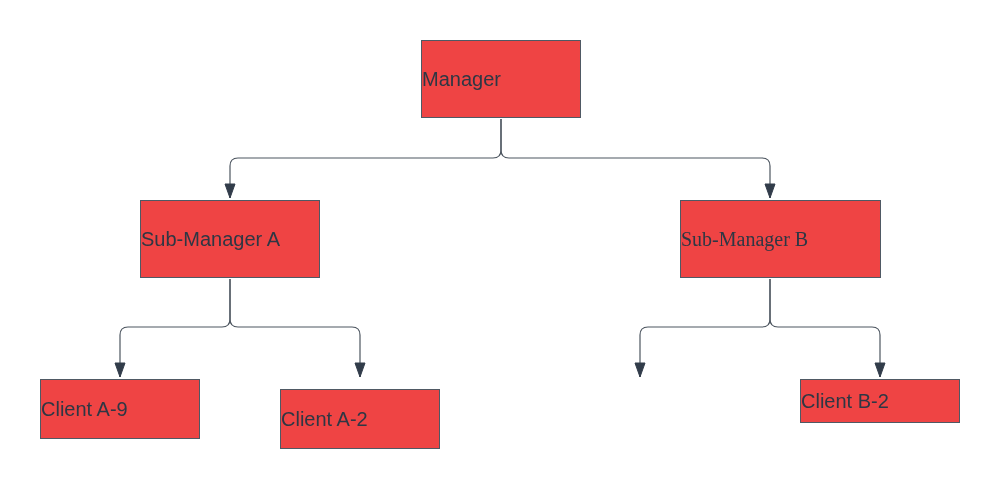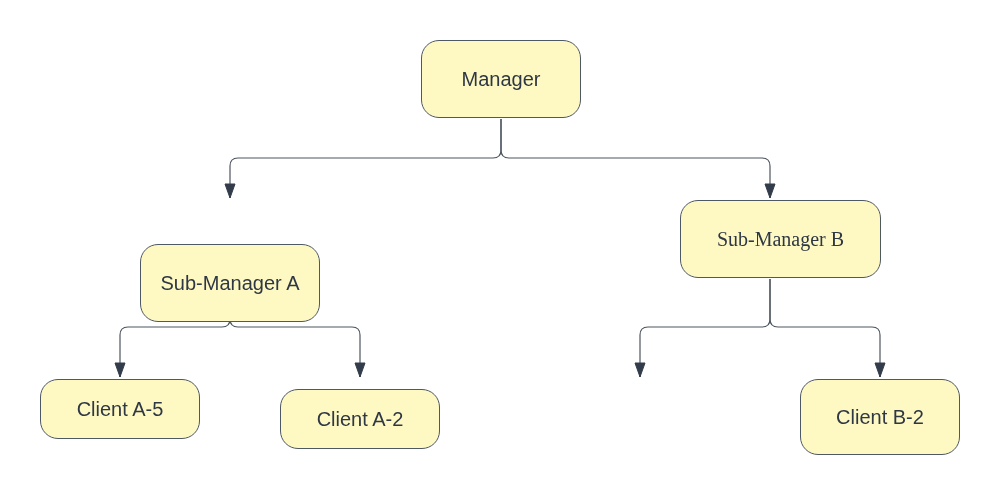--- a/index.html
+++ b/index.html
@@ -23,37 +23,36 @@
     height: 480px;
   }
   .connectors path.edge {
     fill: none;
     stroke: #4d5660;
     stroke-width: 1.2;
   }
   .node {
     position: absolute;
     box-sizing: border-box;
-    background: #fef9c3;
+    background: #ef4444;
     border: 1px solid #4f5964;
-    border-radius: 18px;
+    border-radius: 0;
     display: flex;
     align-items: center;
-    justify-content: center;
     color: #2e3744;
     font-size: 20px;
     text-align: center;
   }
   .node-manager   { left: 421px; top: 40px;  width: 160px; height: 78px; }
-  .node-sub-a     { left: 140px; top: 200px; width: 180px; height: 78px; margin-top: 44px; }
+  .node-sub-a     { left: 140px; top: 200px; width: 180px; height: 78px; }
   .node-sub-b     { left: 680px; top: 200px; width: 201px; height: 78px; font-family: Liberation Serif, serif; }
   .node-client-a1 { left: 40px;  top: 379px; width: 160px; height: 60px; }
   .node-client-a2 { left: 280px; top: 379px; width: 160px; height: 60px; margin-top: 10px; }
   .node-client-b1 { left: 560px; top: 379px; width: 160px; height: 60px; }
-  .node-client-b2 { left: 800px; top: 379px; width: 160px; height: 76px; }
+  .node-client-b2 { left: 800px; top: 379px; width: 160px; height: 44px; }
 </style>
 </head>
 <body>
 
 <div class="canvas">
 
   <svg class="connectors" viewBox="0 0 1000 480" xmlns="http://www.w3.org/2000/svg">
     <defs>
       <marker id="arrow" viewBox="0 0 16 12" refX="15" refY="6" markerWidth="16" markerHeight="12" markerUnits="userSpaceOnUse" orient="auto">
         <path d="M1,1 L15,6 L1,11 Z" fill="#323c4a" stroke="#323c4a" stroke-linejoin="round"></path>
@@ -76,21 +75,21 @@
 
   <div class="node node-sub-a">
     <span>Sub-Manager A</span>
   </div>
 
   <div class="node node-sub-b">
     <span>Sub-Manager B</span>
   </div>
 
   <div class="node node-client-a1">
-    <span>Client A-5</span>
+    <span>Client A-9</span>
   </div>
 
   <div class="node node-client-a2">
     <span>Client A-2</span>
   </div>
 
 
   <div class="node node-client-b2">
     <span>Client B-2</span>
   </div>

